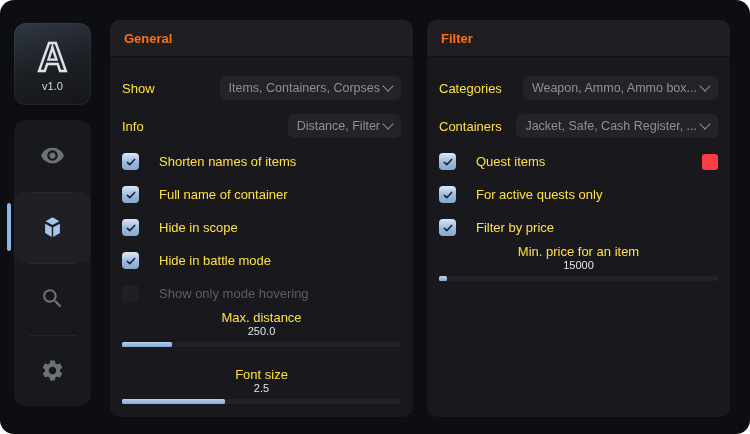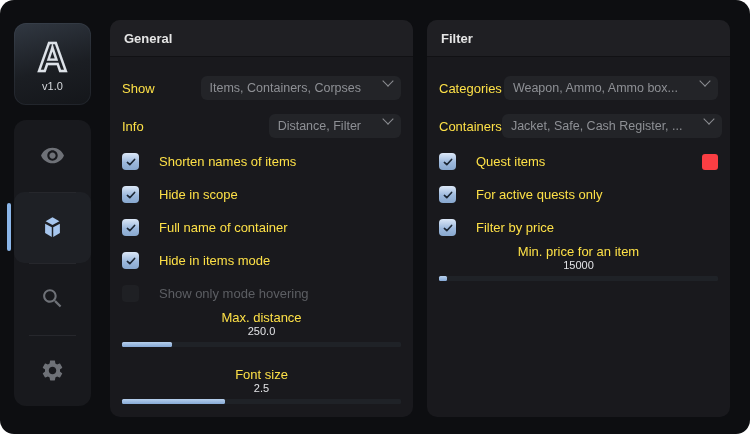--- a/index.html
+++ b/index.html
@@ -20,26 +20,26 @@
   .nav-item.active{background:#1e2025;border-radius:10px;}
   .nav-item svg{width:25px;height:25px;fill:#6e7177;}
   .nav-item.active svg{fill:#a7c6ee;}
   .active-bar{position:absolute;left:-7px;top:50%;transform:translateY(-50%);width:4px;height:48px;
     border-radius:2px;background:#8ab5e8;}
 
   
   .panel{position:absolute;top:20px;width:303px;height:397px;background:#19191d;border-radius:10px;overflow:hidden;}
   .panel.general{left:110px;} .panel.filter{left:427px;}
   .panel-header{height:36px;background:#1f1f23;border-bottom:1px solid #111114;display:flex;align-items:center;
-    padding:0 14px;color:#e5e5e5;font-weight:700;font-size:13px;}
+    padding:0 14px;color:#f97316;font-weight:700;font-size:13px;}
   .panel-body{padding:12px 12px 0 12px;}
 
   .drop-row{height:38px;display:flex;align-items:center;justify-content:space-between;}
   .lbl{color:#fde047;font-size:13px;white-space:nowrap;}
-  .dropdown{display:flex;align-items:flex-start;gap:23px;background:#232428;border-radius:6px;
+  .dropdown{display:flex;align-items:center;gap:4px;background:#232428;border-radius:6px;
     padding:5px 9px;color:#8e9095;font-size:12.5px;white-space:nowrap;cursor:pointer;}
   .chev{width:7px;height:7px;border-right:1.6px solid #8b8d92;border-bottom:1.6px solid #8b8d92;
     transform:rotate(45deg);margin-top:-4px;flex:0 0 auto;}
 
   .check-row{height:33px;display:flex;align-items:center;gap:20px;}
   .checkbox{width:17px;height:17px;border-radius:4px;flex:0 0 auto;display:flex;align-items:center;
     justify-content:center;background:#1f2024;cursor:pointer;}
   .checkbox.checked{background:linear-gradient(#dce8f8 0%,#9db9dd 55%,#88a8cf 100%);}
   .checkbox svg{display:none;width:12px;height:12px;}
   .checkbox.checked svg{display:block;}
@@ -118,39 +118,39 @@
         </div>
         <span class="lbl">Shorten names of items</span>
       </div>
 
       <div class="check-row">
         <div class="checkbox checked">
           <svg viewBox="0 0 16 16">
               <path d="M3.2 8.6 L6.4 11.6 L12.8 4.6" fill="none" stroke="#1b2633" stroke-width="2.2" stroke-linecap="round" stroke-linejoin="round"></path>
             </svg>
         </div>
+        <span class="lbl">Full name of container</span>
+      </div>
+
+      <div class="check-row">
+        <div class="checkbox checked">
+          <svg viewBox="0 0 16 16">
+              <path d="M3.2 8.6 L6.4 11.6 L12.8 4.6" fill="none" stroke="#1b2633" stroke-width="2.2" stroke-linecap="round" stroke-linejoin="round"></path>
+            </svg>
+        </div>
         <span class="lbl">Hide in scope</span>
       </div>
 
       <div class="check-row">
         <div class="checkbox checked">
           <svg viewBox="0 0 16 16">
               <path d="M3.2 8.6 L6.4 11.6 L12.8 4.6" fill="none" stroke="#1b2633" stroke-width="2.2" stroke-linecap="round" stroke-linejoin="round"></path>
             </svg>
         </div>
-        <span class="lbl">Full name of container</span>
-      </div>
-
-      <div class="check-row">
-        <div class="checkbox checked">
-          <svg viewBox="0 0 16 16">
-              <path d="M3.2 8.6 L6.4 11.6 L12.8 4.6" fill="none" stroke="#1b2633" stroke-width="2.2" stroke-linecap="round" stroke-linejoin="round"></path>
-            </svg>
-        </div>
-        <span class="lbl">Hide in items mode</span>
+        <span class="lbl">Hide in battle mode</span>
       </div>
 
       <div class="check-row disabled">
         <div class="checkbox">
           
         </div>
         <span class="lbl">Show only mode hovering</span>
       </div>
 
       <div class="slider-block">

